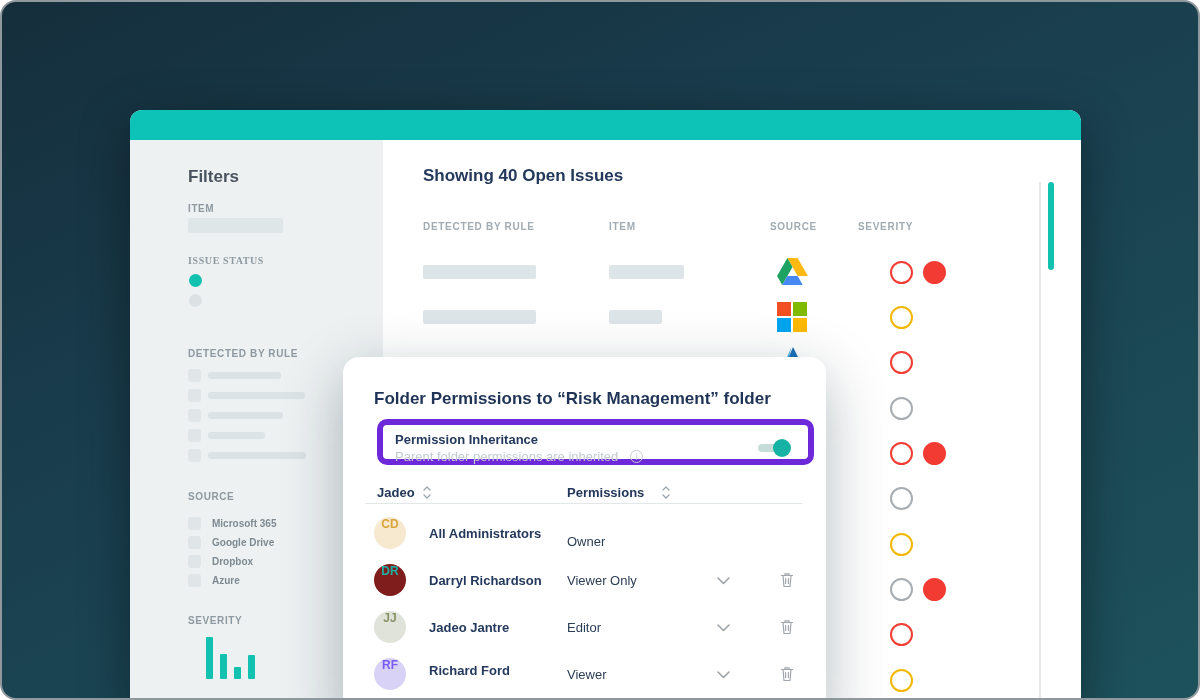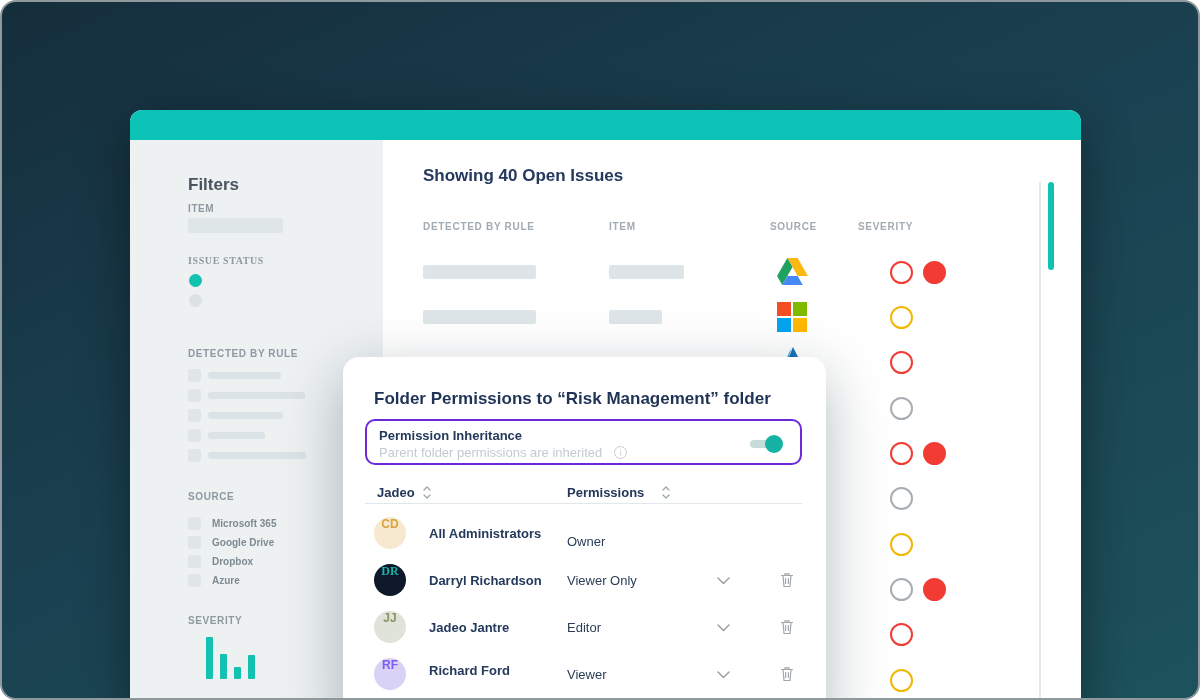--- a/index.html
+++ b/index.html
@@ -9,21 +9,21 @@
            background:linear-gradient(155deg,#152e3c 0%,#1a4050 45%,#1d525c 100%); overflow:hidden; }
 
   
   .window { position:absolute; left:128px; top:108px; width:951px; height:600px;
             background:#fff; border-radius:12px 12px 0 0; box-shadow:0 14px 50px rgba(0,0,0,.4); }
   .topbar { height:30px; background:#0dc3b7; border-radius:12px 12px 0 0; }
   .window-body { position:absolute; top:30px; left:0; right:0; bottom:0; display:flex; overflow:hidden; }
 
   
   .sidebar { width:253px; background:#edf1f2; position:relative; flex:none; }
-  .sb-title { position:absolute; left:58px; top:27px; font-size:17px; font-weight:700; color:#4a545f;margin-top:8px; }
+  .sb-title { position:absolute; left:58px; top:27px; font-size:17px; font-weight:700; color:#4a545f; }
   .label { position:absolute; left:58px; font-size:10px; font-weight:700; letter-spacing:.6px; color:#8e99a1; }
   .skel-input { position:absolute; left:58px; top:78px; width:95px; height:15px; background:#dfe6e8; border-radius:2px; }
   .radio { position:absolute; left:59px; width:13px; height:13px; border-radius:50%; }
   .radio.on  { background:#13c1af; }
   .radio.off { background:#dce2e4; }
   .cb { position:absolute; width:13px; height:13px; border-radius:3px; background:#e0e6e8; }
   .rule-line { position:absolute; left:78px; height:7px; border-radius:3px; background:#dce3e6; }
   .src-label { position:absolute; left:82px; font-size:10px; font-weight:700; color:#7e8a92; line-height:13px; }
   .bars { position:absolute; left:76px; top:497px; height:42px; display:flex; align-items:flex-end; gap:7px; }
   .bar { width:7px; border-radius:1px; }
@@ -36,22 +36,22 @@
   .src-icon { position:absolute; left:394px; }
   .sev-row { position:absolute; left:507px; display:flex; gap:10px; }
   .sev-circ { width:23px; height:23px; border-radius:50%; border:2px solid transparent; background:transparent; }
   .vline { position:absolute; left:656px; top:42px; width:2px; height:518px; background:#e4e8ea; }
   .thumb { position:absolute; left:665px; top:42px; width:6px; height:88px; border-radius:3px; background:#13c1b0; }
 
   
   .modal { position:absolute; left:341px; top:355px; width:483px; height:370px; background:#fff;
            border-radius:16px; box-shadow:0 18px 60px rgba(8,30,40,.30); }
   .modal-title { position:absolute; left:31px; top:32px; font-size:17px; font-weight:700; color:#1f3356; }
-  .inherit-box { position:absolute; left:22px; top:62px; width:437px; height:46px;
-                 border:2px solid #6d28d9; border-radius:10px; background:#fff; }
+  .inherit-box { position:absolute; left:34px; top:62px; width:437px; height:46px;
+                 border:6px solid #6d28d9; border-radius:10px; background:#fff; }
   .inherit-title { position:absolute; left:12px; top:7px; font-size:13px; font-weight:700; color:#24395c; }
   .inherit-sub { position:absolute; left:12px; top:24px; font-size:13px; color:#c2cbd0; display:flex; align-items:center; gap:12px; }
   .info-i { display:inline-flex; align-items:center; justify-content:center; width:13px; height:13px;
             border:1px solid #c5cdd2; border-radius:50%; font-size:9px; color:#c5cdd2; font-style:normal; }
   .toggle { position:absolute; right:24px; top:19px; width:26px; height:8px; cursor:pointer; }
   .toggle-track { position:absolute; inset:0; background:#c6dcd8; border-radius:4px; }
   .toggle-knob { position:absolute; right:-7px; top:-5px; width:18px; height:18px; border-radius:50%; background:#16b2a3; }
   .mth { position:absolute; top:128px; font-size:13px; font-weight:700; color:#22375a; display:flex; align-items:center; gap:8px; }
   .mdivider { position:absolute; left:22px; right:24px; top:146px; height:1px; background:#e2e7ea; }
   .mrow-avatar { position:absolute; left:31px; width:32px; height:32px; border-radius:50%;
@@ -222,21 +222,21 @@
 
       <div>
         <div class="mrow-avatar" style="top: 160px; background: rgb(246, 233, 207); color: rgb(217, 164, 58);">
             <span>CD</span>
           </div>
         <div class="mrow-name" style="top:169px;">All Administrators</div>
         <div class="mrow-perm" style="top:169px;margin-top:8px;">Owner</div>
       </div>
 
       <div>
-        <div class="mrow-avatar" style="top: 207px; background: #0f172a; color: rgb(25, 179, 166); font-family: Liberation Serif, serif;">
+        <div class="mrow-avatar" style="top: 207px; background: #7f1d1d; color: rgb(25, 179, 166);">
             <span>DR</span>
           </div>
         <div class="mrow-name" style="top:216px;">Darryl Richardson</div>
         <div class="mrow-perm" style="top:216px;">Viewer Only</div>
         <div class="mrow-chevron" style="top:220px;">
           <svg width="13" height="8" viewBox="0 0 13 8">
               <path d="M1 1 6.5 6.5 12 1" stroke="#9aa2a8" stroke-width="1.5" fill="none" stroke-linecap="round" stroke-linejoin="round"></path>
             </svg>
         </div>
         <div class="mrow-trash" style="top:215px;">

